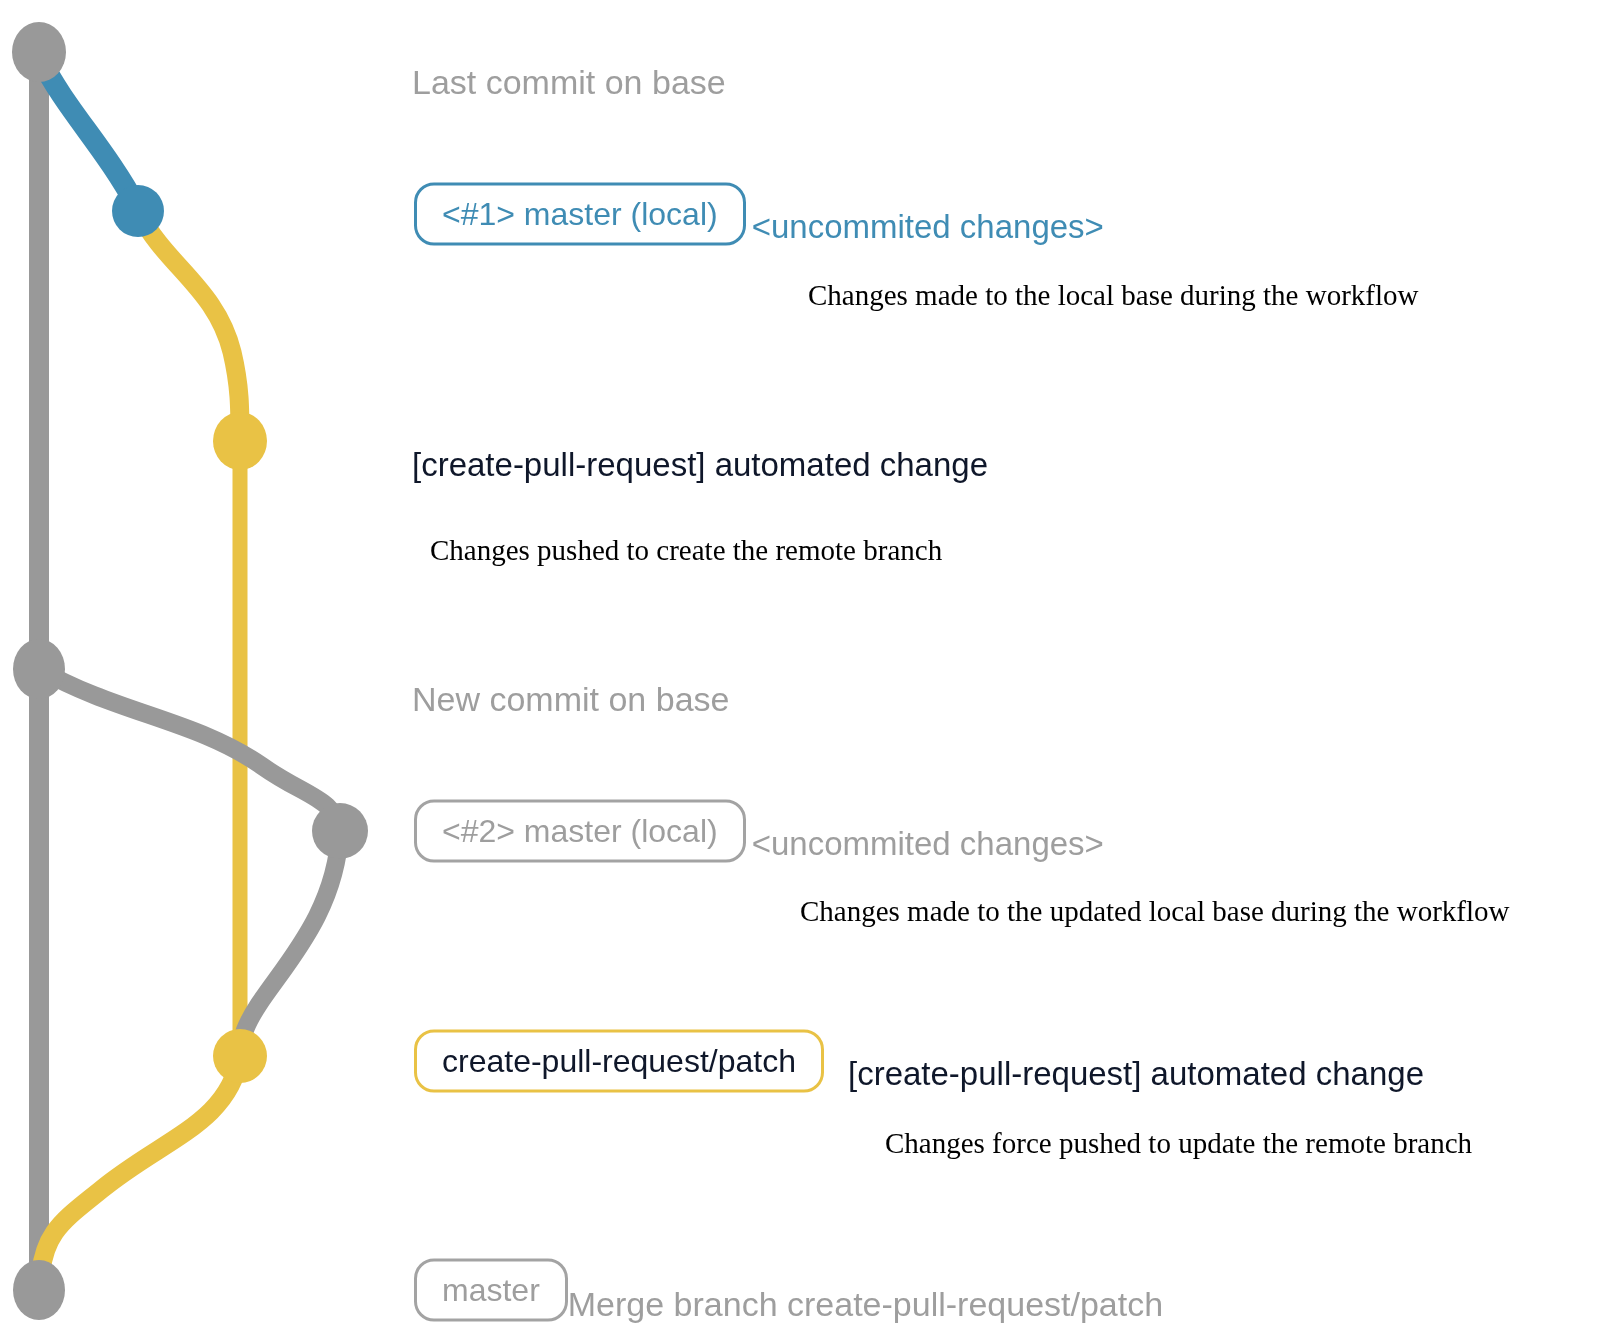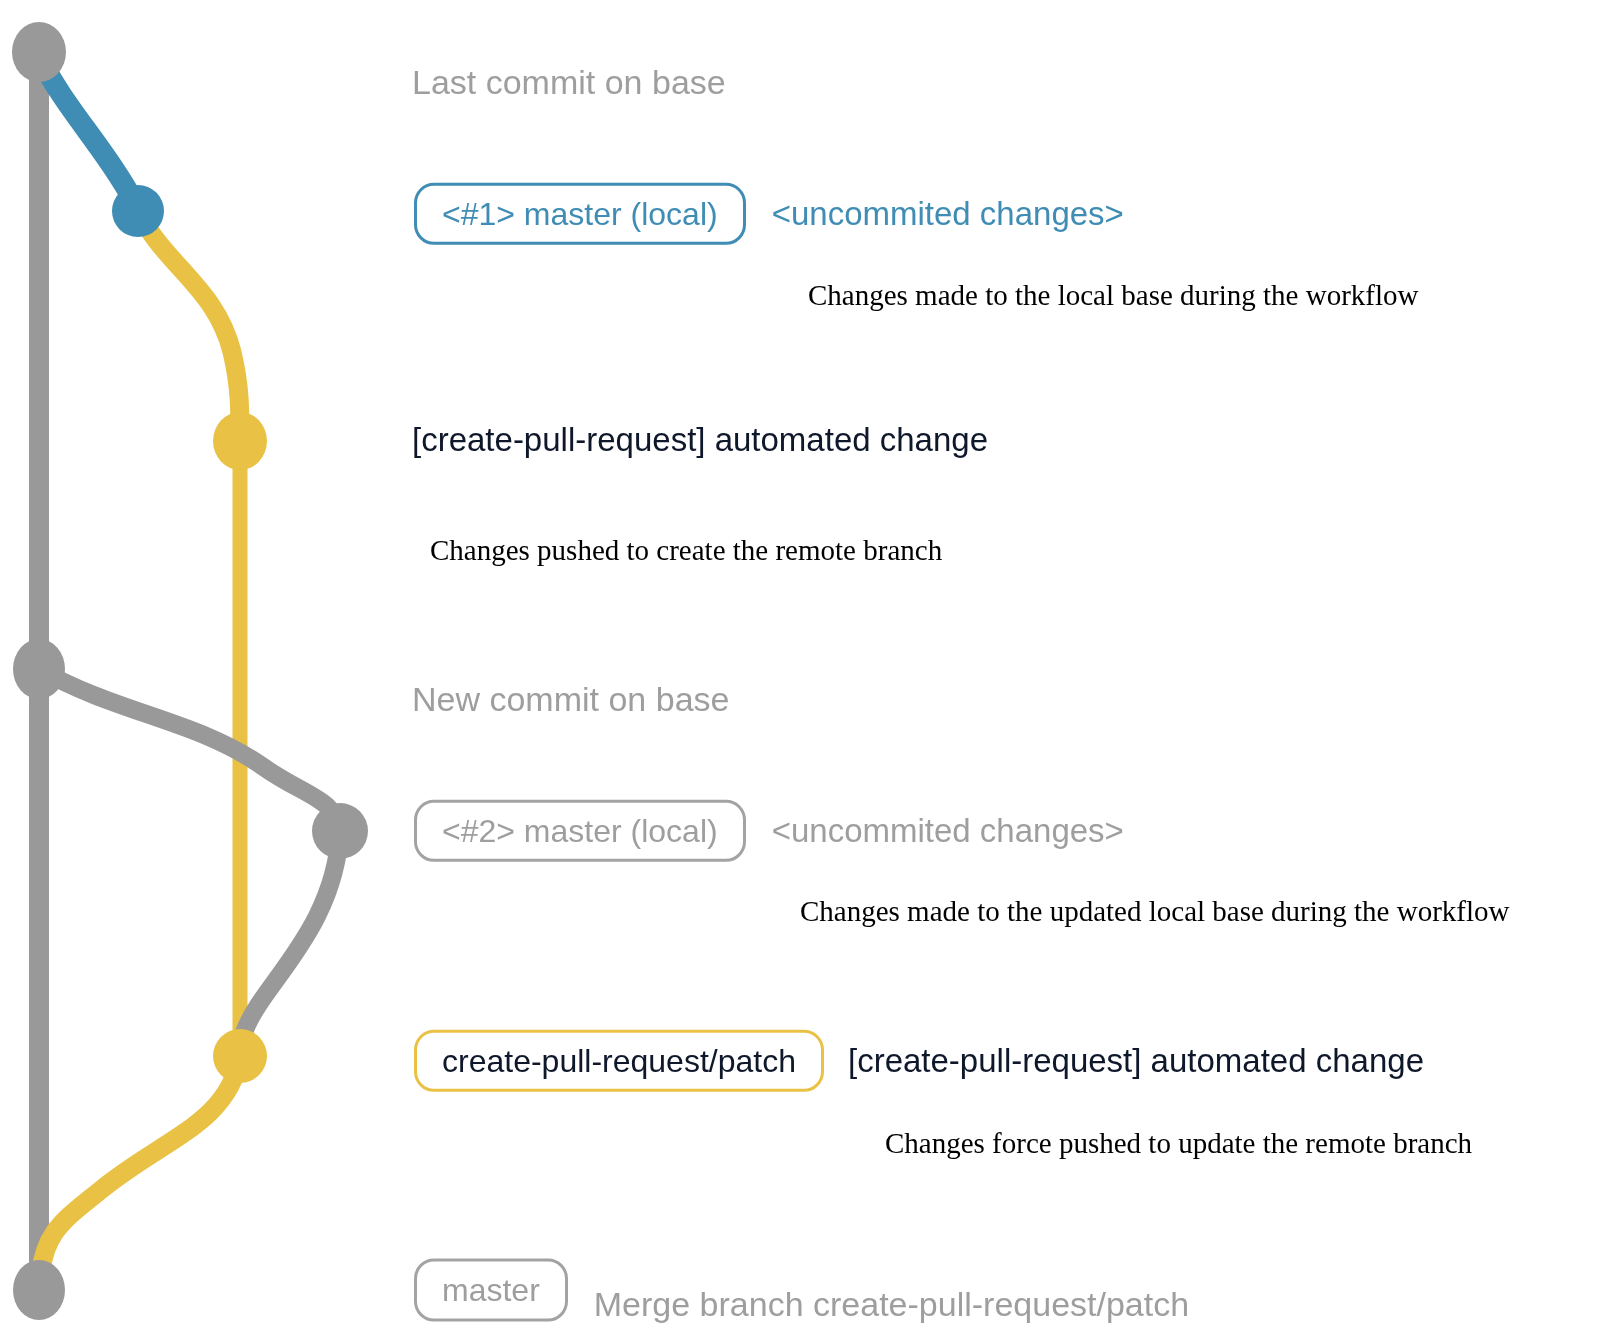--- a/index.html
+++ b/index.html
@@ -9,21 +9,21 @@
     height: 1344px;
     background: #ffffff;
     overflow: hidden;
     font-family: "Liberation Sans", sans-serif;
   }
   .canvas svg { position: absolute; left: 0; top: 0; }
 
   .abs { position: absolute; transform: translateY(-50%); white-space: nowrap; }
 
   .hdr  { font-size: 34px; color: #9e9e9e; margin-top: 28px; }
-  .ann  { font-size: 33px; }
+  .ann  { font-size: 33px; margin-top: 25px; }
   .serif {
     font-family: "Liberation Serif", serif;
     font-size: 29px;
     color: #000000;
     margin-top: 33px;
   }
 
   .frow { display: flex; align-items: center; }
 
   .badge {
@@ -37,23 +37,23 @@
     white-space: nowrap;
   }
 
   .c-blue   { color: #3f8cb4; }
   .b-blue   { border-color: #3f8cb4; }
   .c-yellow { color: #0f172a; }
   .b-yellow { border-color: #e9c245; }
   .c-gray   { color: #9e9e9e; }
   .b-gray   { border-color: #a3a3a3; }
 
-  .gap22 { gap: 26px; }
+  .gap22 { gap: 6px; }
   .gap24 { gap: 24px; }
-  .gap26 { gap: 26px; }
+  .gap26 { }
 </style>
 </head>
 <body>
 
 <div class="canvas">
 
   <svg width="1618" height="1344" viewBox="0 0 1618 1344">
 
     <path d="M 39 52 L 39 1290" stroke="#999999" stroke-width="20" fill="none"></path>
 

